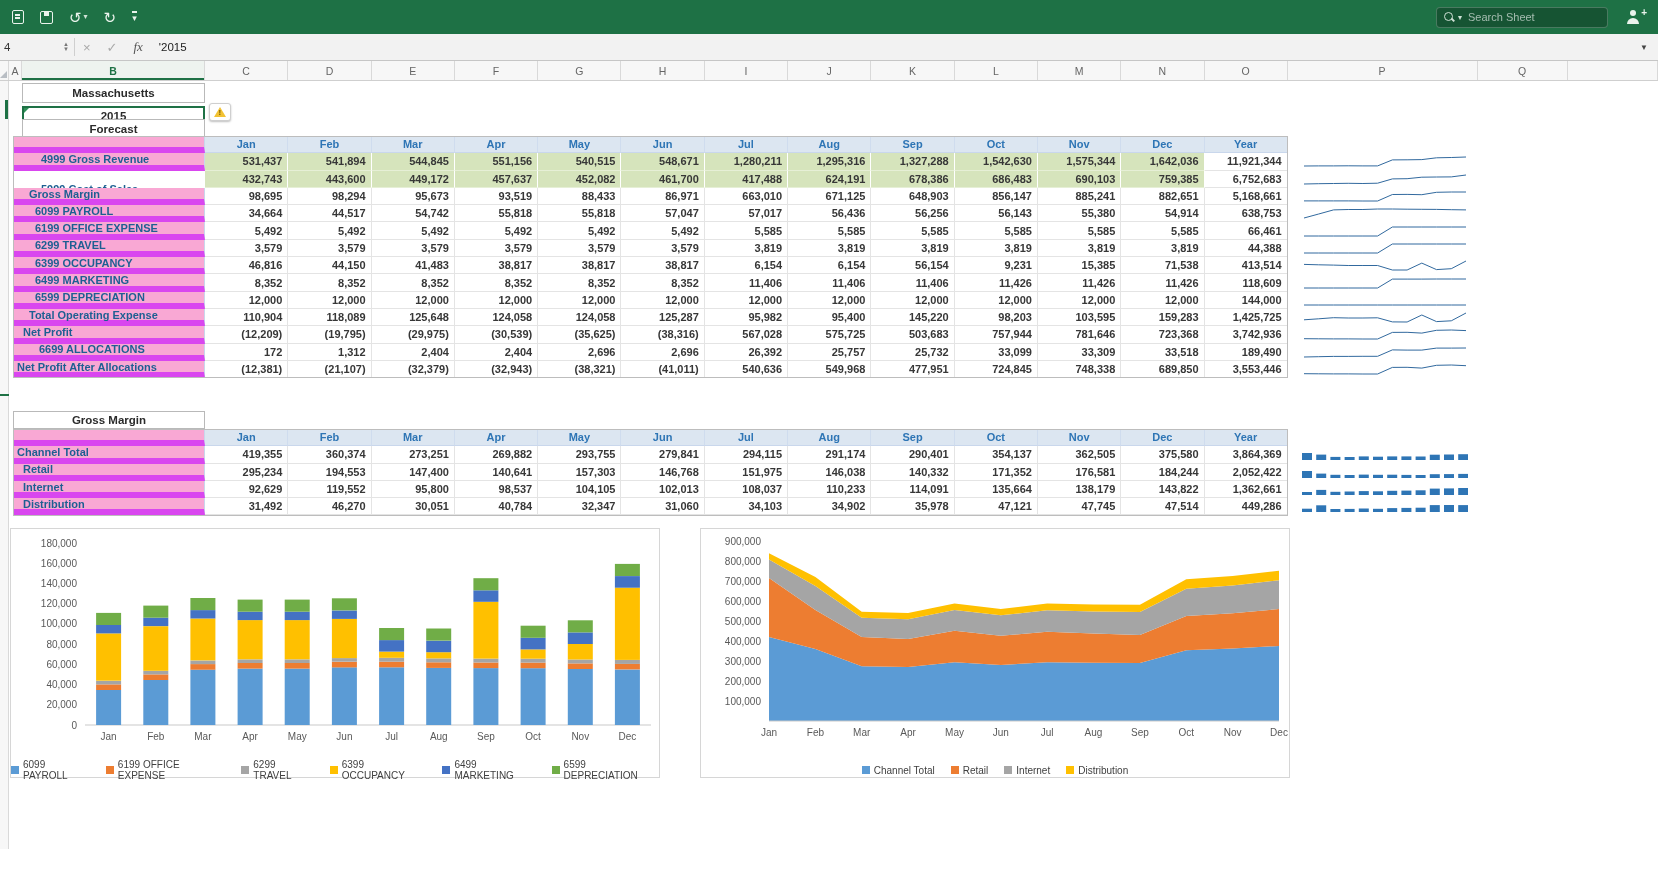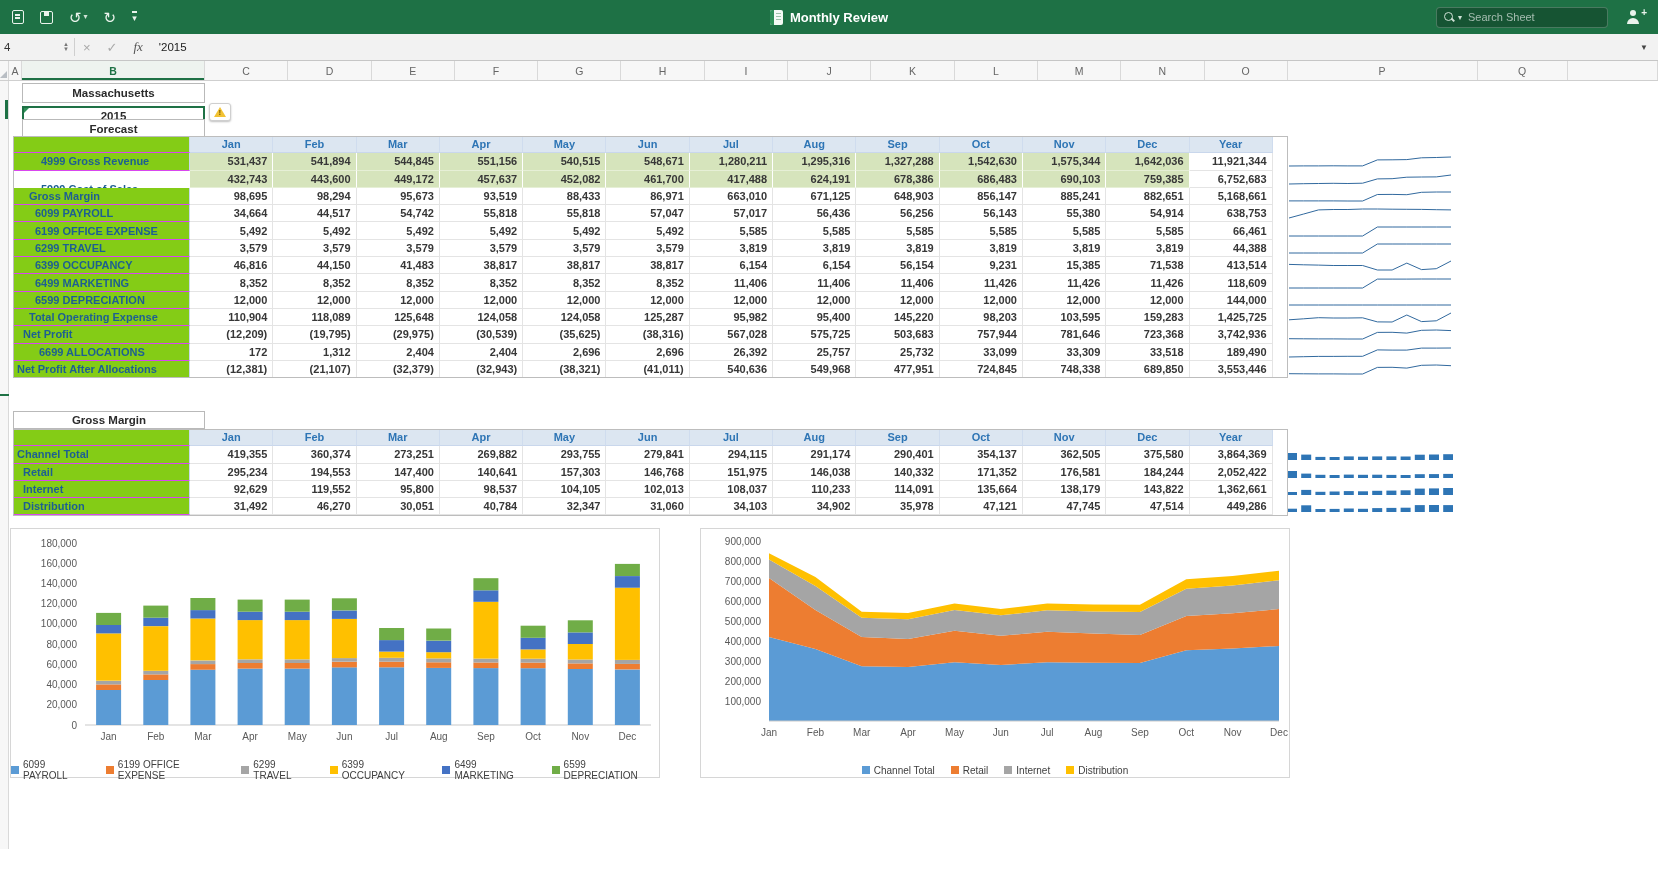--- a/index.html
+++ b/index.html
@@ -65,21 +65,21 @@
   .bcell{position:absolute;left:22px;width:183px;height:20px;border:1px solid #b9b9b9;background:#fff;display:flex;align-items:center;justify-content:center;font-size:11.5px;font-weight:700;color:#2b2b2b;}
   .bcell.selcell{border:2px solid #1e7145;}
   .handle{position:absolute;right:-3px;bottom:-3px;width:5px;height:5px;background:#1e7145;border:1px solid #fff;}
   .errtri{position:absolute;left:0;top:0;width:0;height:0;border-top:5px solid #2e8f58;border-right:5px solid transparent;}
   .warnbtn{position:absolute;left:209px;top:22px;width:22px;height:18px;background:#fff;border:1px solid #cfcfcf;border-radius:3px;box-shadow:0 1px 2px rgba(0,0,0,.25);display:flex;align-items:center;justify-content:center;}
   .warntri{width:0;height:0;border-left:6px solid transparent;border-right:6px solid transparent;border-bottom:10px solid #f2c233;position:relative;}
   .warntri:after{content:"!";position:absolute;left:-1.5px;top:1px;font-size:8px;font-weight:700;color:#7a5b00;}
 
   .tblwrap{position:absolute;}
   .trow{display:flex;height:17.3px;}
-  .lblcell{flex:none;width:177px;background:#84cc16;border-bottom:1px solid #d946ef;border-right:1px solid #c9d7ec;display:flex;align-items:center;font-size:11px;font-weight:700;color:#1d5f92;}
+  .lblcell{flex:none;width:192px;background:#f9a8d4;border-bottom:6px solid #d946ef;border-right:1px solid #c9d7ec;display:flex;align-items:center;font-size:11px;font-weight:700;color:#1d5f92;}
   .mh{flex:none;width:83.3px;background:#dce6f1;border-bottom:1px solid #c9d7ec;border-right:1px solid #cfdcee;display:flex;align-items:center;justify-content:center;font-size:11px;font-weight:700;color:#2e75b5;}
   .mh.yr{width:83px;}
   .vcell{flex:none;width:83.3px;border-bottom:1px solid #e4e4e4;border-right:1px solid #e4e4e4;display:flex;align-items:center;justify-content:flex-end;padding-right:5px;font-size:11px;font-weight:700;color:#373737;background:#fff;}
   .vcell.green{background:#d6e4bc;border-bottom:1px solid #e6efd6;border-right:1px solid #fff;}
   .vcell.yr{width:83px;background:#fff;}
   .outline{position:absolute;left:0;top:0;width:1275px;pointer-events:none;border:1px solid #bdbdbd;}
   .sparkcell{flex:none;width:180px;display:flex;align-items:center;padding-left:14px;background:transparent;}
   .gmtitle{position:absolute;left:13px;top:330px;width:192px;height:18px;border:1px solid #b9b9b9;background:#fff;display:flex;align-items:center;justify-content:center;font-size:11.5px;font-weight:700;color:#2b2b2b;}
 
   .chartbox{position:absolute;background:#fff;border:1px solid #d6d6d6;}
@@ -96,24 +96,20 @@
     <div class="tb-left">
       <span class="tbicon">
           <span class="ic-doc"></span>
         </span>
       <span class="tbicon">
           <span class="ic-save"></span>
         </span>
       <span class="tbicon">↺<span class="caret">▾</span></span>
       <span class="tbicon">↻</span>
       <span class="tbicon ic-more">▾</span>
-    </div>
-    <div class="tb-title">
-      <span class="ic-book"></span>
-      <span>Monthly Review</span>
     </div>
     <div class="tb-right">
       <div class="searchbox">
         <span class="ic-mag"></span>
         <span class="caret" style="margin-left:-3px;">▾</span>
         <input placeholder="Search Sheet" style="">
       </div>
       <span class="tbicon" style="position:relative;">
           <span class="ic-person"></span>
           <span class="ic-plus">+</span>

